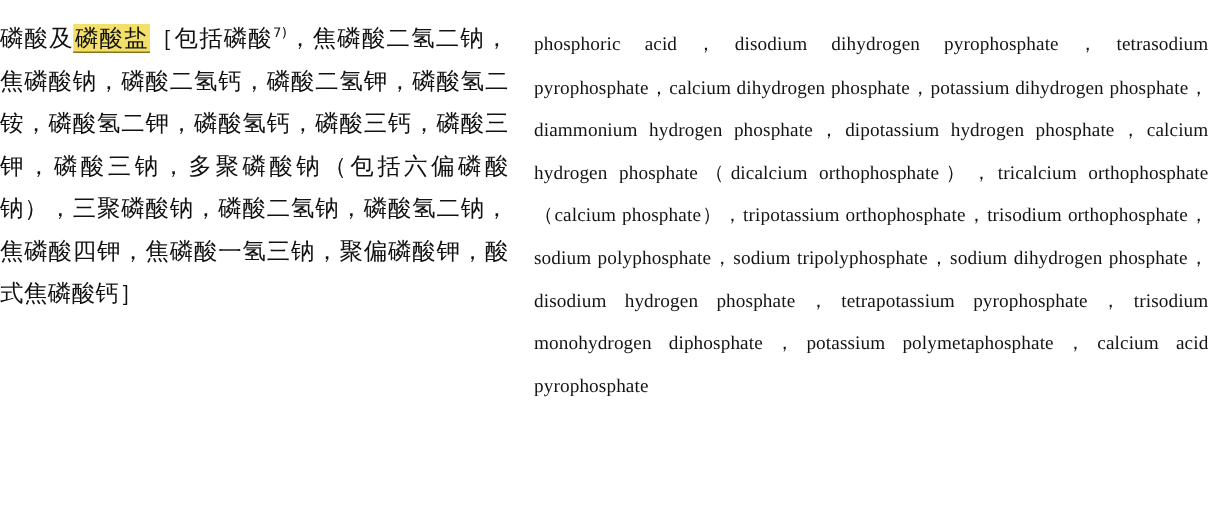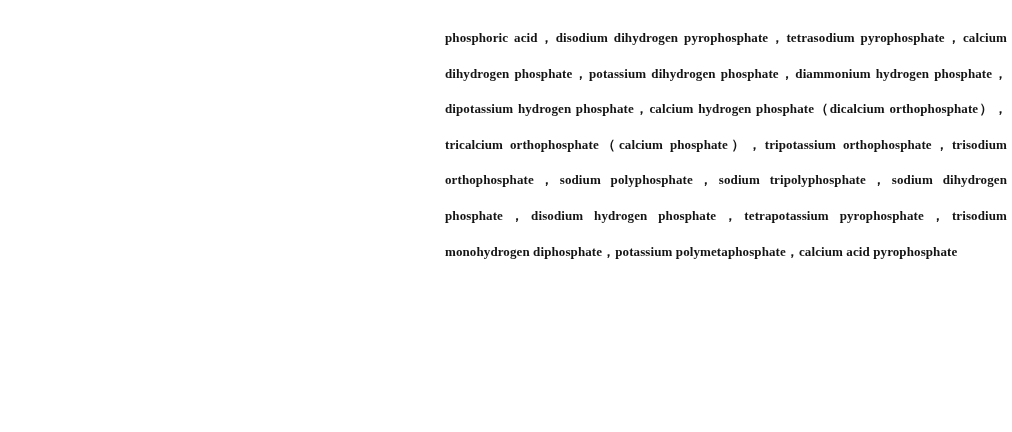--- a/index.html
+++ b/index.html
@@ -49,31 +49,36 @@
     border-bottom: 1px solid #6b5a00;
     padding: 0 1px;
   }
   .cn-text sup {
     font-size: 11px;
     vertical-align: super;
     line-height: 0;
   }
   .en-text {
     font-family: "Liberation Serif", serif;
-    font-size: 13px;
-    font-weight: bold;
+    font-size: 16px;
+    font-weight: normal;
     line-height: 35.6px;
     text-align: justify;
     color: #141414;
     letter-spacing: 0.1px;
   }
 </style>
 </head>
 <body>
 
 <div class="page">
 
+  <div class="col-left">
+    <div class="cn-text">
+      <span>磷酸及</span><span class="hl">磷酸盐</span><span>［包括磷酸</span><sup>7)</sup><span>，焦磷酸二氢二钠，焦磷酸钠，磷酸二氢钙，磷酸二氢钾，磷酸氢二铵，磷酸氢二钾，磷酸氢钙，磷酸三钙，磷酸三钾，磷酸三钠，多聚磷酸钠（包括六偏磷酸钠），三聚磷酸钠，磷酸二氢钠，磷酸氢二钠，焦磷酸四钾，焦磷酸一氢三钠，聚偏磷酸钾，酸式焦磷酸钙］</span>
+    </div>
+  </div>
 
   <div class="col-right">
     <div class="en-text">phosphoric acid，disodium dihydrogen pyrophosphate，tetrasodium pyrophosphate，calcium dihydrogen phosphate，potassium dihydrogen phosphate，diammonium hydrogen phosphate，dipotassium hydrogen phosphate，calcium hydrogen phosphate（dicalcium orthophosphate），tricalcium orthophosphate（calcium phosphate），tripotassium orthophosphate，trisodium orthophosphate，sodium polyphosphate，sodium tripolyphosphate，sodium dihydrogen phosphate，disodium hydrogen phosphate，tetrapotassium pyrophosphate，trisodium monohydrogen diphosphate，potassium polymetaphosphate，calcium acid pyrophosphate</div>
   </div>
 
 </div>
 
 </body></html>

